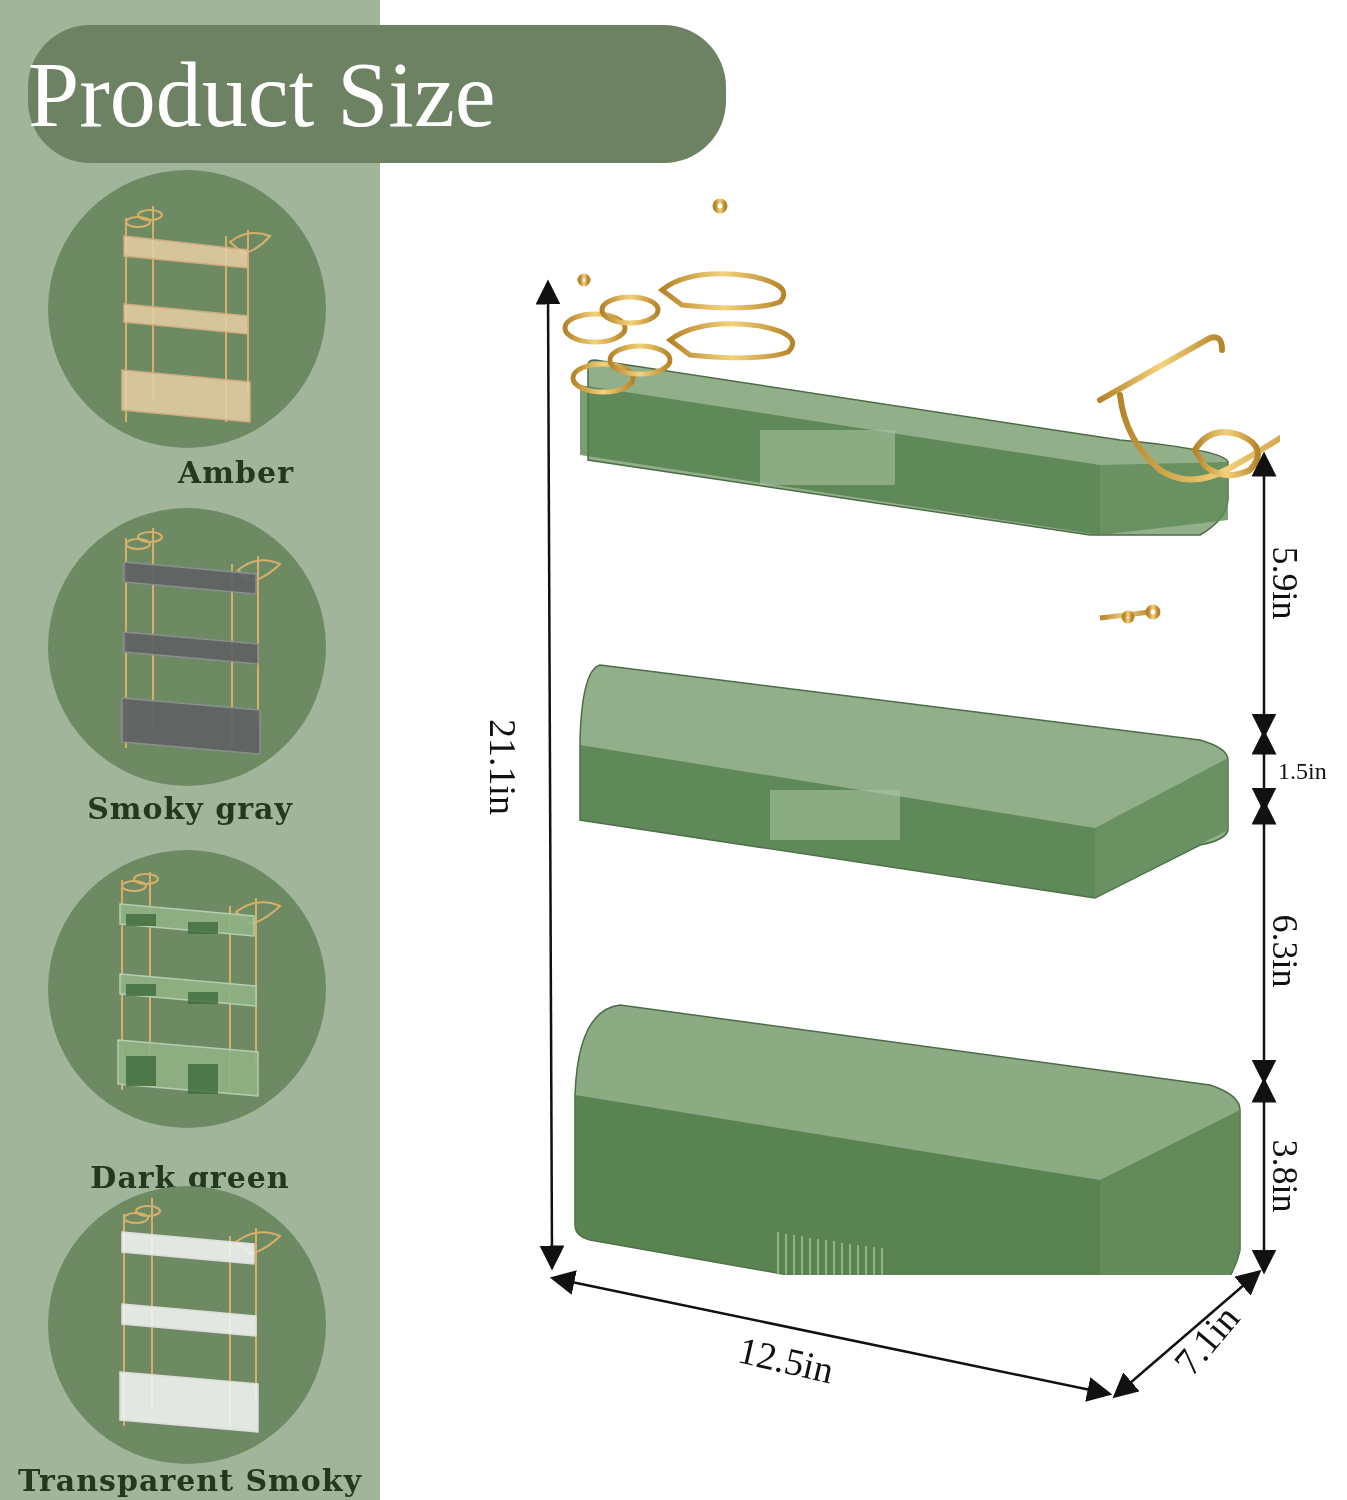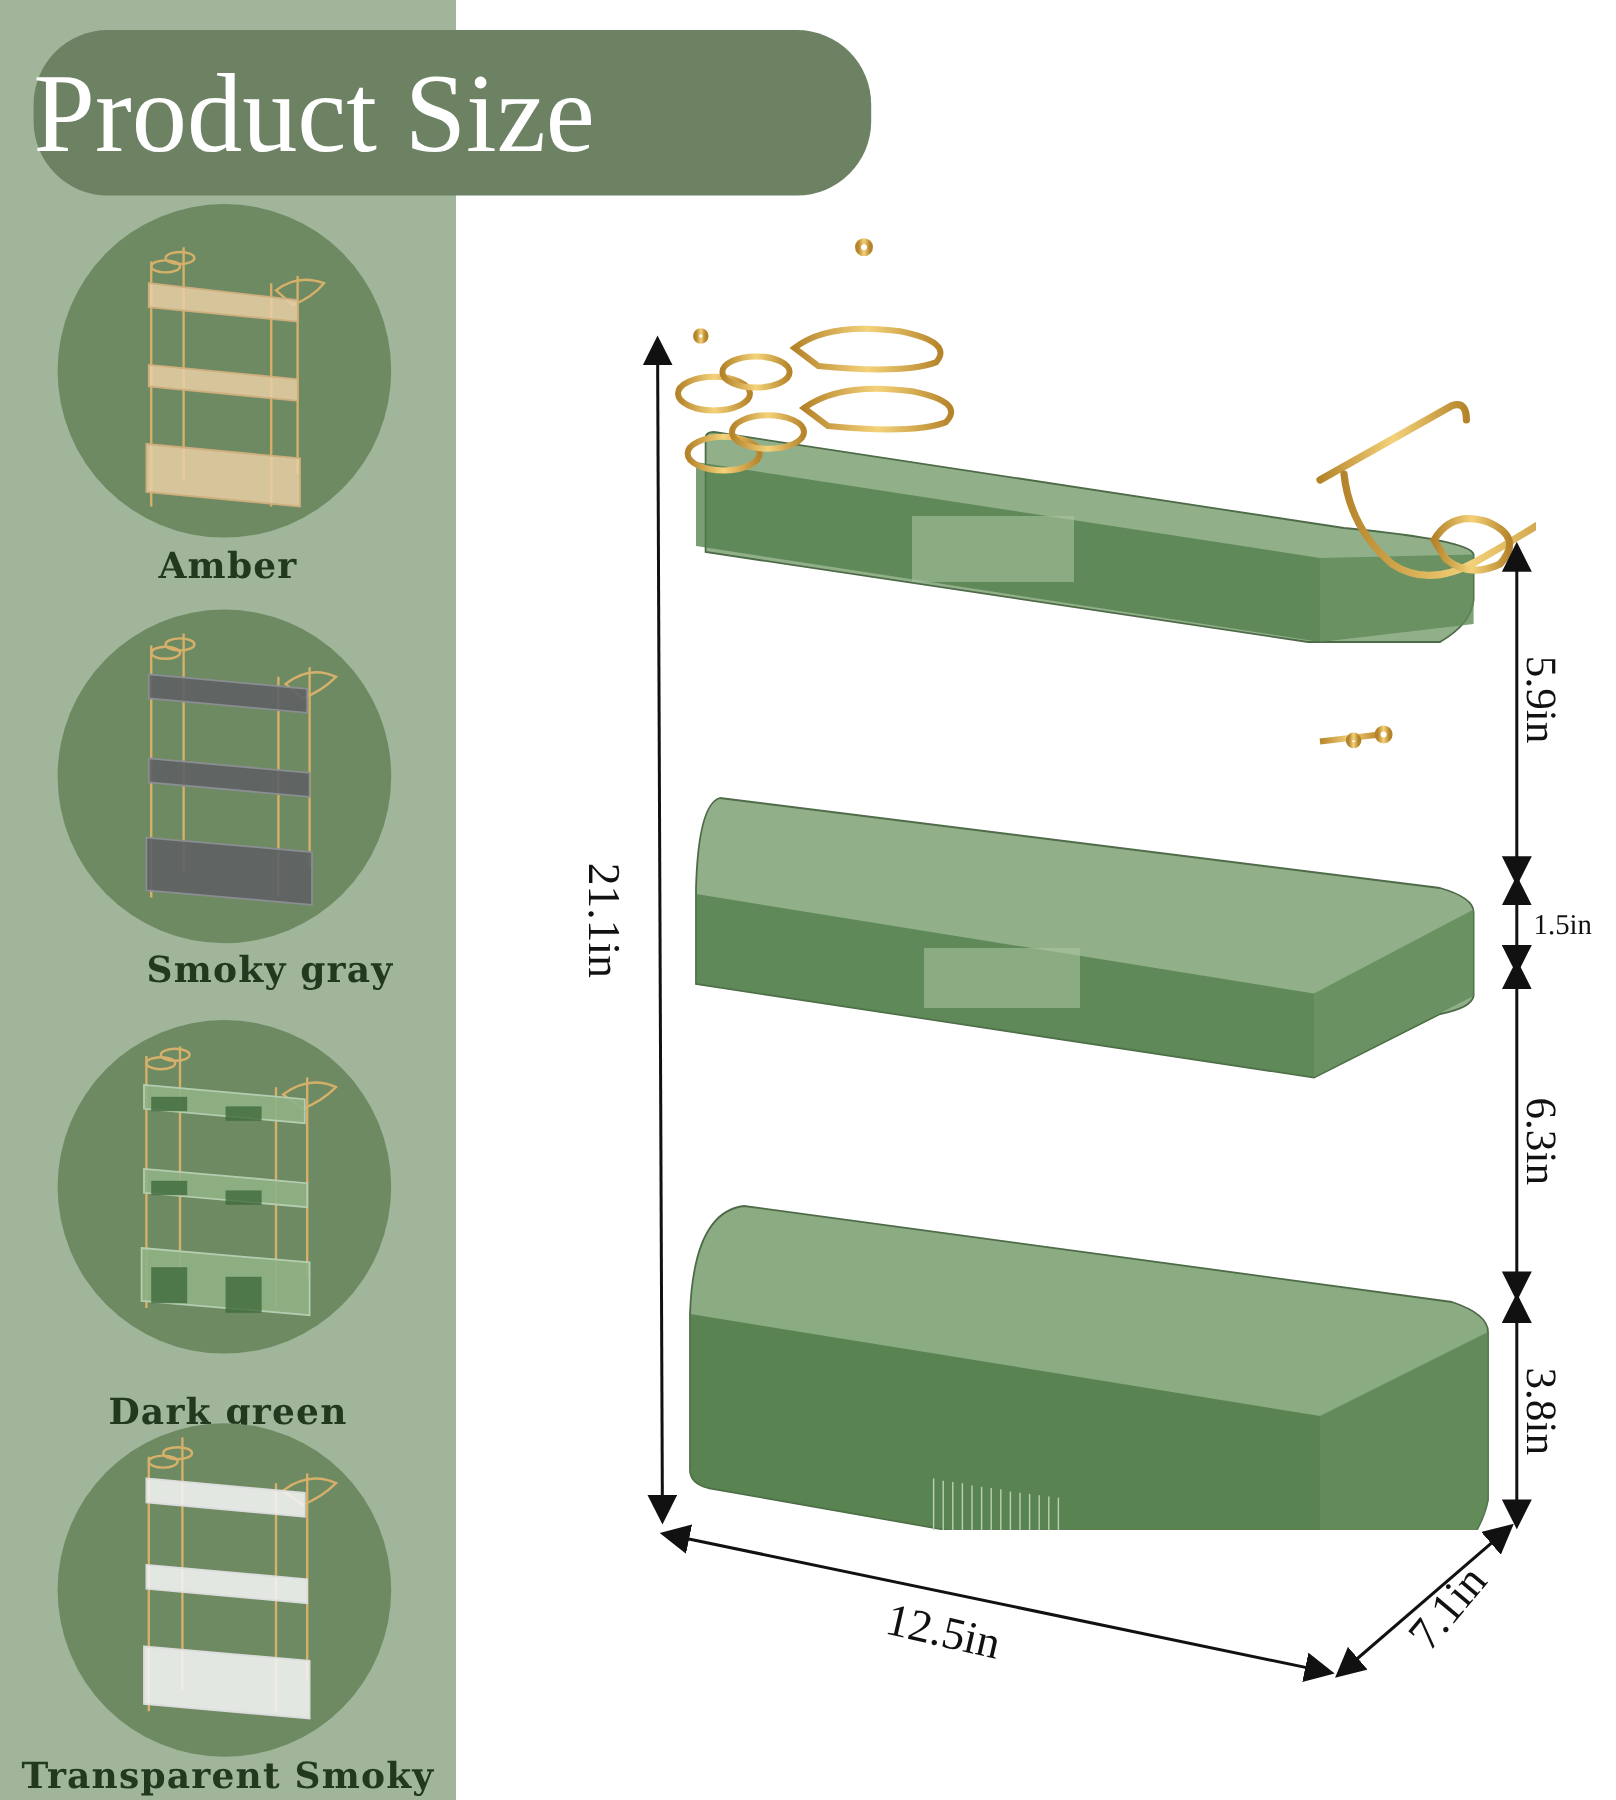--- a/index.html
+++ b/index.html
@@ -36,42 +36,42 @@
       <ellipse cx="90" cy="52" rx="12" ry="5"></ellipse>
         <ellipse cx="102" cy="45" rx="12" ry="5"></ellipse>
       <path d="M182 72 Q200 58 222 66 Q212 78 196 84 Z"></path>
     </g>
     <g fill="#e9cfa6" fill-opacity="0.85" stroke="#cfae7e" stroke-width="1.5">
       <path d="M76 66 L200 80 L200 98 L76 86 Z"></path>
       <path d="M76 134 L200 146 L200 164 L76 152 Z"></path>
       <path d="M74 200 L202 212 L202 252 L74 240 Z"></path>
     </g>
   </svg>
-  <div class="label" style="top:285px;">Amber</div>
+  <div class="label" style="top:285px;margin-left:46px;">Amber</div>
 </div>
 
 <div class="variant" style="top:508px;">
   <div class="circle" style="top:0;"></div>
   <svg width="278" height="278" viewBox="0 0 278 278" style="top:0;">
     <g stroke="#d6b06a" stroke-width="2" fill="none">
       <line x1="78" y1="30" x2="78" y2="240"></line>
         <line x1="105" y1="20" x2="105" y2="220"></line>
       <line x1="184" y1="56" x2="184" y2="240"></line>
         <line x1="210" y1="48" x2="210" y2="215"></line>
       <ellipse cx="90" cy="36" rx="12" ry="5"></ellipse>
         <ellipse cx="102" cy="29" rx="12" ry="5"></ellipse>
       <path d="M190 62 Q210 46 232 56 Q220 68 204 74 Z"></path>
     </g>
     <g fill="#5e6165" fill-opacity="0.9" stroke="#8a8d91" stroke-width="1.5">
       <path d="M76 54 L208 66 L208 86 L76 74 Z"></path>
       <path d="M76 124 L210 136 L210 156 L76 144 Z"></path>
       <path d="M74 190 L212 202 L212 246 L74 234 Z"></path>
     </g>
   </svg>
-  <div class="label" style="top:283px;padding-left:35px;">Smoky gray</div>
+  <div class="label" style="top:283px;">Smoky gray</div>
 </div>
 
 <div class="variant" style="top:850px;">
   <div class="circle" style="top:0;"></div>
   <svg width="278" height="278" viewBox="0 0 278 278" style="top:0;">
     <g stroke="#d6b06a" stroke-width="2" fill="none">
       <line x1="74" y1="30" x2="74" y2="240"></line>
         <line x1="102" y1="22" x2="102" y2="222"></line>
       <line x1="182" y1="56" x2="182" y2="240"></line>
         <line x1="208" y1="48" x2="208" y2="215"></line>

